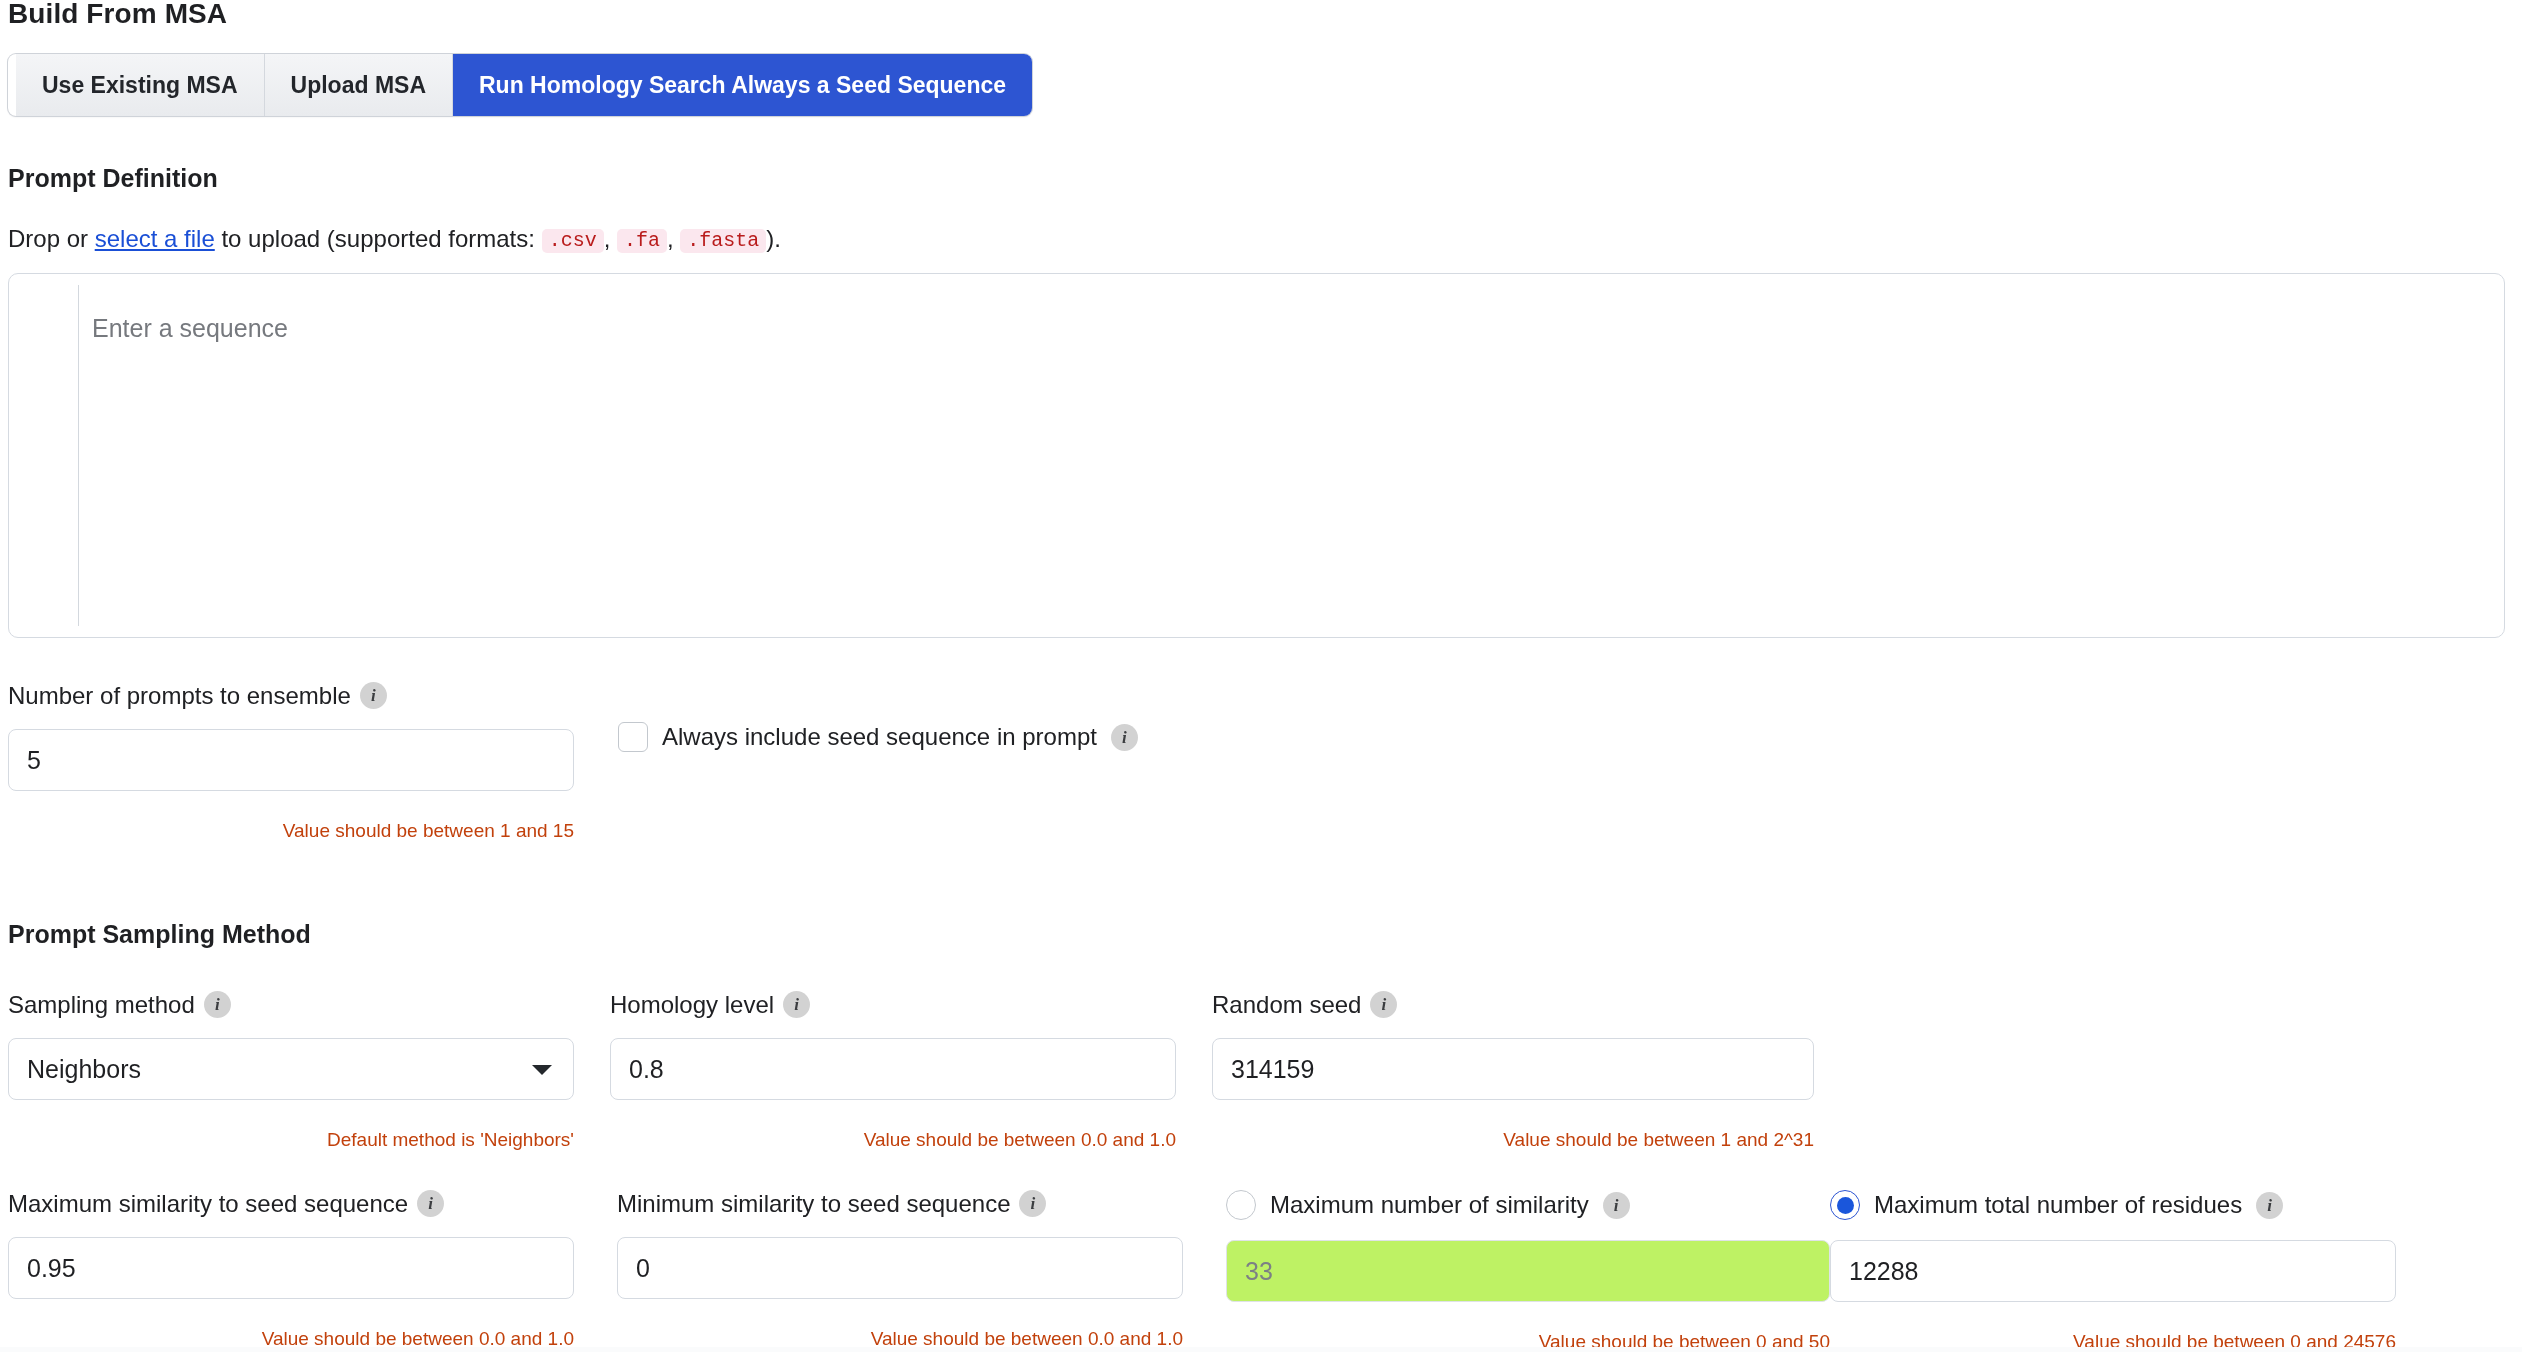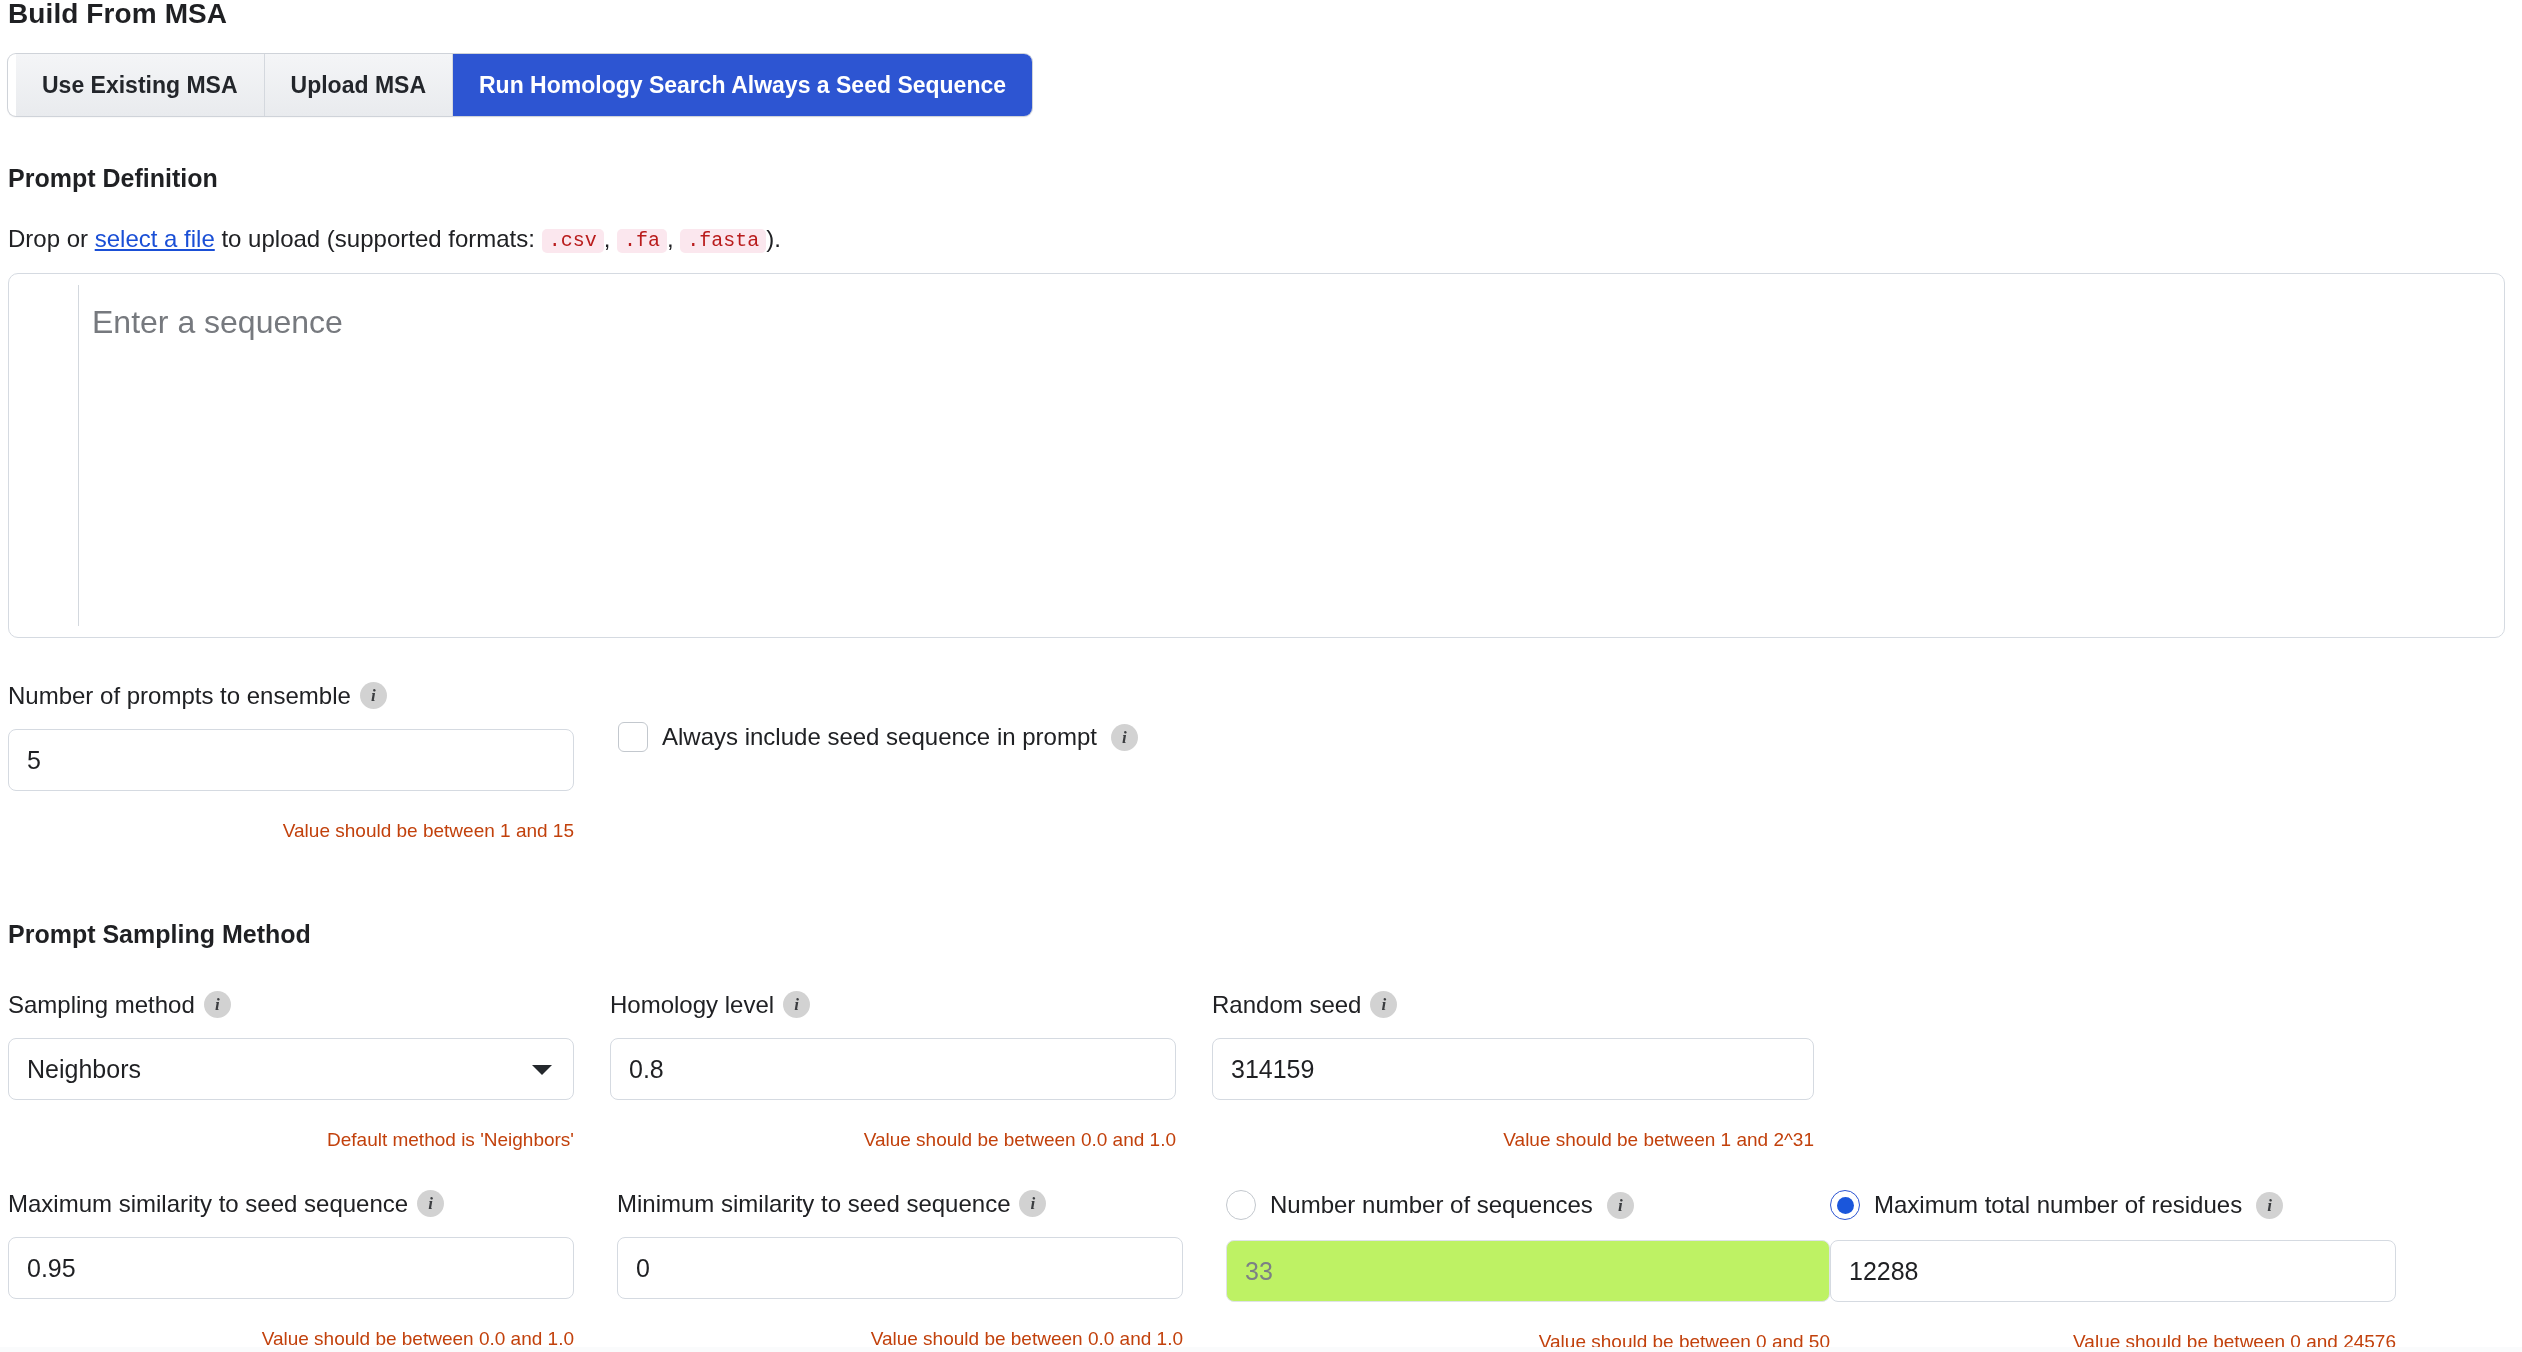--- a/index.html
+++ b/index.html
@@ -69,22 +69,22 @@
     width: 2497px; height: 365px;
     border: 1px solid #d5dae1; border-radius: 10px;
     background: #ffffff;
     position: relative;
   }
   .seq-gutter {
     position: absolute; left: 69px; top: 11px; bottom: 11px;
     width: 1px; background: #d3d8de;
   }
   .seq-placeholder {
-    position: absolute; left: 83px; top: 32px;
-    font-size: 32px; color: #76797e; line-height: 1;
+    position: absolute; left: 83px; top: 42px;
+    font-size: 25px; color: #76797e; line-height: 1;
     user-select: none;
   }
 
   
   .fld-label {
     font-size: 24px; color: #202124; line-height: 1;
     display: flex; align-items: center; gap: 9px; white-space: nowrap;
   }
   .info-icon {
     display: inline-flex; align-items: center; justify-content: center;
@@ -279,21 +279,21 @@
         </div>
         <div class="fld-body" style="margin-top:20px;">
           <input class="txt-input" value="0" style="">
         </div>
         <div class="hint">Value should be between 0.0 and 1.0</div>
       </div>
 
       <div class="cell2 w3">
         <div class="inline-opt">
           <span class="radio"></span>
-          <span>Number number of sequences</span>
+          <span>Maximum number of similarity</span>
           <span class="info-icon">i</span>
         </div>
         <div class="fld-body" style="margin-top:20px;">
           <input class="txt-input disabled" disabled="" value="33" style="">
         </div>
         <div class="hint">Value should be between 0 and 50</div>
       </div>
 
       <div class="cell2 w4">
         <div class="inline-opt">

